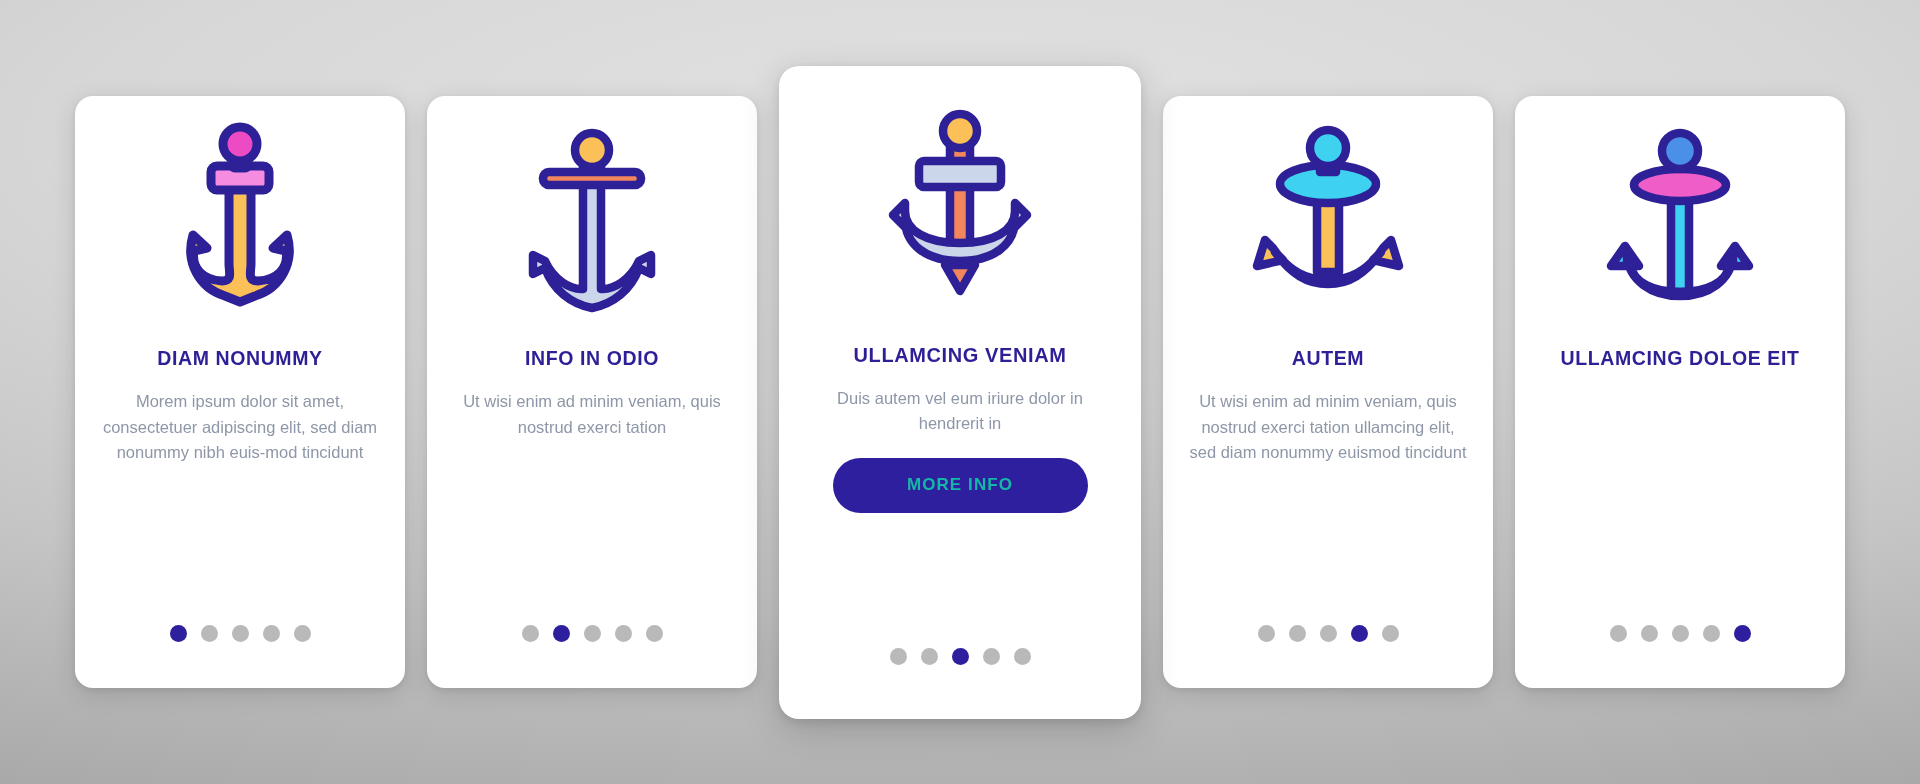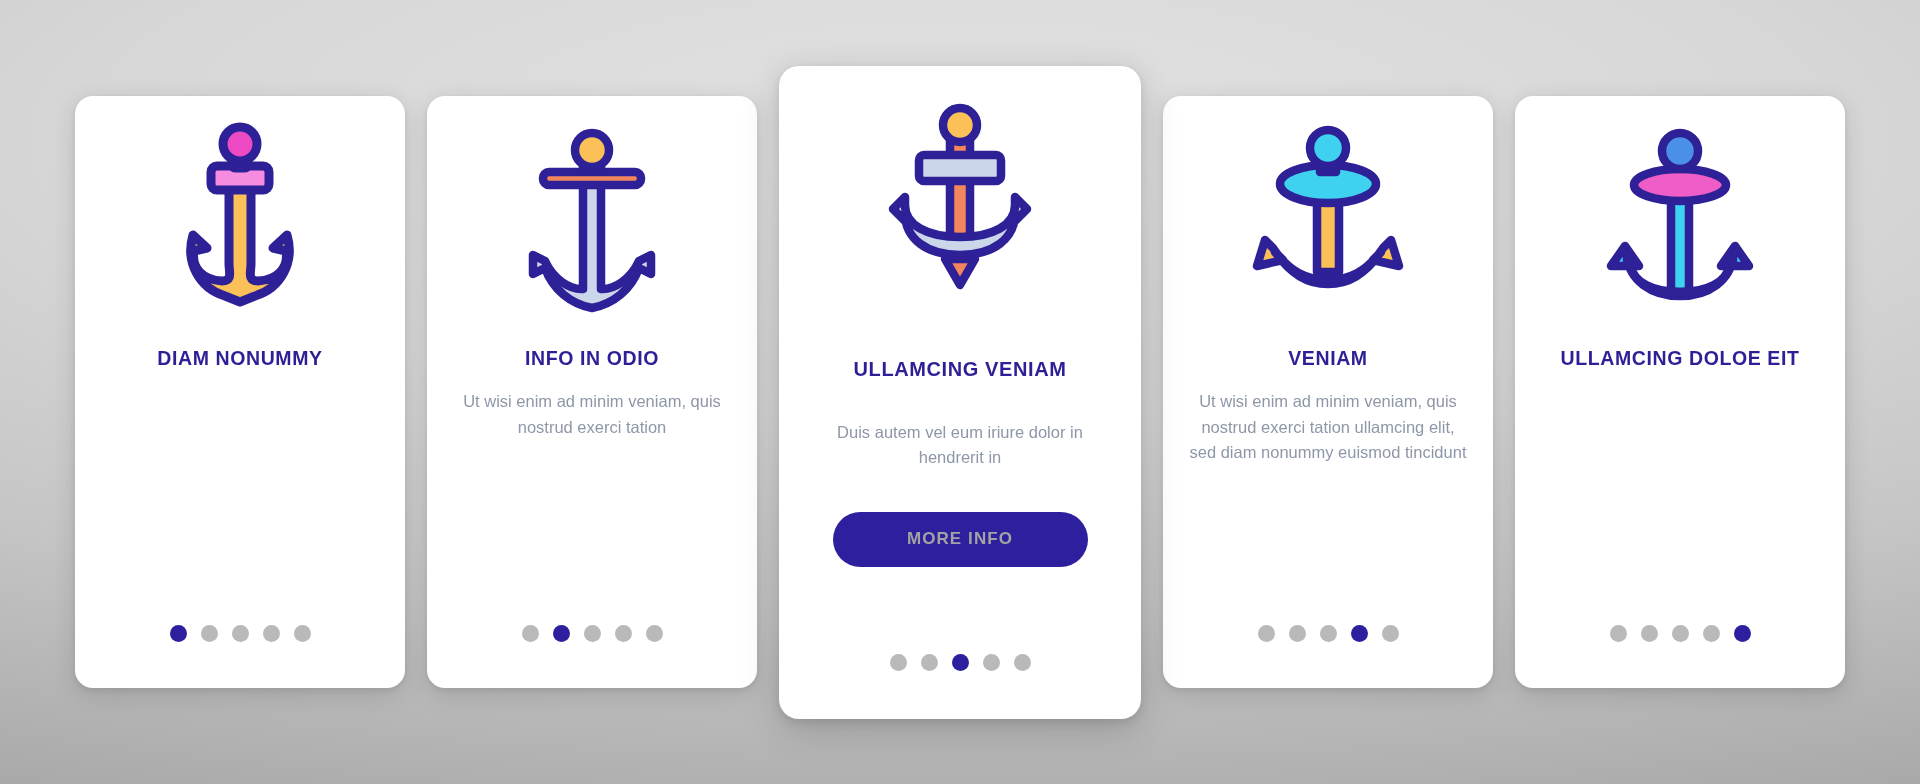--- a/index.html
+++ b/index.html
@@ -28,23 +28,22 @@
     box-sizing:border-box;
     padding:0 24px;
     position:relative;
     flex:0 0 auto;
   }
   .card.featured{
     width:362px;
     height:653px;
     border-radius:20px;
     box-shadow:0 10px 38px rgba(0,0,0,0.18), 0 3px 10px rgba(0,0,0,0.10);
-    padding:0 30px;
+    padding:6px 30px;
     z-index:5;
-    gap:20px;
   }
   .icon-wrap{
     height:252px;
     display:flex;align-items:center;justify-content:center;
     width:100%;
     flex:0 0 auto;
   }
   .featured .icon-wrap{height:272px;}
   .icon-wrap svg{display:block;}
 
@@ -70,21 +69,21 @@
     flex:0 0 auto;
     max-width:300px;
   }
   .featured .body-text{}
 
   .spacer{flex:1 1 auto;}
 
   .cta{
     margin:22px 0 0 0;
     background:#2e1f9e;
-    color:#a3a3a3;
+    color:#14b8a6;
     border:none;
     border-radius:30px;
     height:55px;
     width:255px;
     font-family:"Liberation Sans", sans-serif;
     font-size:17px;
     font-weight:bold;
     letter-spacing:1.1px;
     cursor:pointer;
     flex:0 0 auto;
@@ -117,20 +116,21 @@
                      L132 113 L118 126 L131 129 C134 146 122 158 103 159
                      C92 159 96 150 96 142 L96 62 L74 62 L74 142 C74 150 78 159 67 159
                      C48 158 36 146 39 129 L52 126 L38 113 Z" fill="#fbc057"></path>
             <rect x="56" y="44" width="58" height="24" rx="6" fill="#f58ce0"></rect>
             <rect x="77" y="33" width="16" height="13" rx="3" fill="#f58ce0"></rect>
             <circle cx="85" cy="22" r="17" fill="#ed4bc4"></circle>
           </g>
         </svg>
       </div>
       <h2 class="title">DIAM NONUMMY</h2>
+      <p class="body-text">Morem ipsum dolor sit amet, consectetuer adipiscing elit, sed diam nonummy nibh euis-mod tincidunt</p>
       <div class="spacer"></div>
       <div class="dots">
         <span class="dot active"></span>
         <span class="dot"></span>
         <span class="dot"></span>
         <span class="dot"></span>
         <span class="dot"></span>
       </div>
     </div>
 
@@ -195,21 +195,21 @@
             <path d="M74 62 L74 150 L96 150 L96 62 Z" fill="#fbc057"></path>
             <path d="M22 118 L14 144 L40 138 L32 130 C48 152 64 162 85 162
                      C106 162 122 152 138 130 L130 138 L156 144 L148 118 L140 126
                      C124 150 106 158 85 158 C64 158 46 150 30 126 L22 118 Z" fill="#fbc057"></path>
             <ellipse cx="85" cy="62" rx="48" ry="19" fill="#3fd2f0"></ellipse>
             <rect x="77" y="34" width="16" height="16" fill="#fbc057"></rect>
             <circle cx="85" cy="26" r="18" fill="#3fd2f0"></circle>
           </g>
         </svg>
       </div>
-      <h2 class="title">VENIAM</h2>
+      <h2 class="title">AUTEM</h2>
       <p class="body-text">Ut wisi enim ad minim veniam, quis nostrud exerci tation ullamcing elit, sed diam nonummy euismod tincidunt</p>
       <div class="spacer"></div>
       <div class="dots">
         <span class="dot"></span>
         <span class="dot"></span>
         <span class="dot"></span>
         <span class="dot active"></span>
         <span class="dot"></span>
       </div>
     </div>

